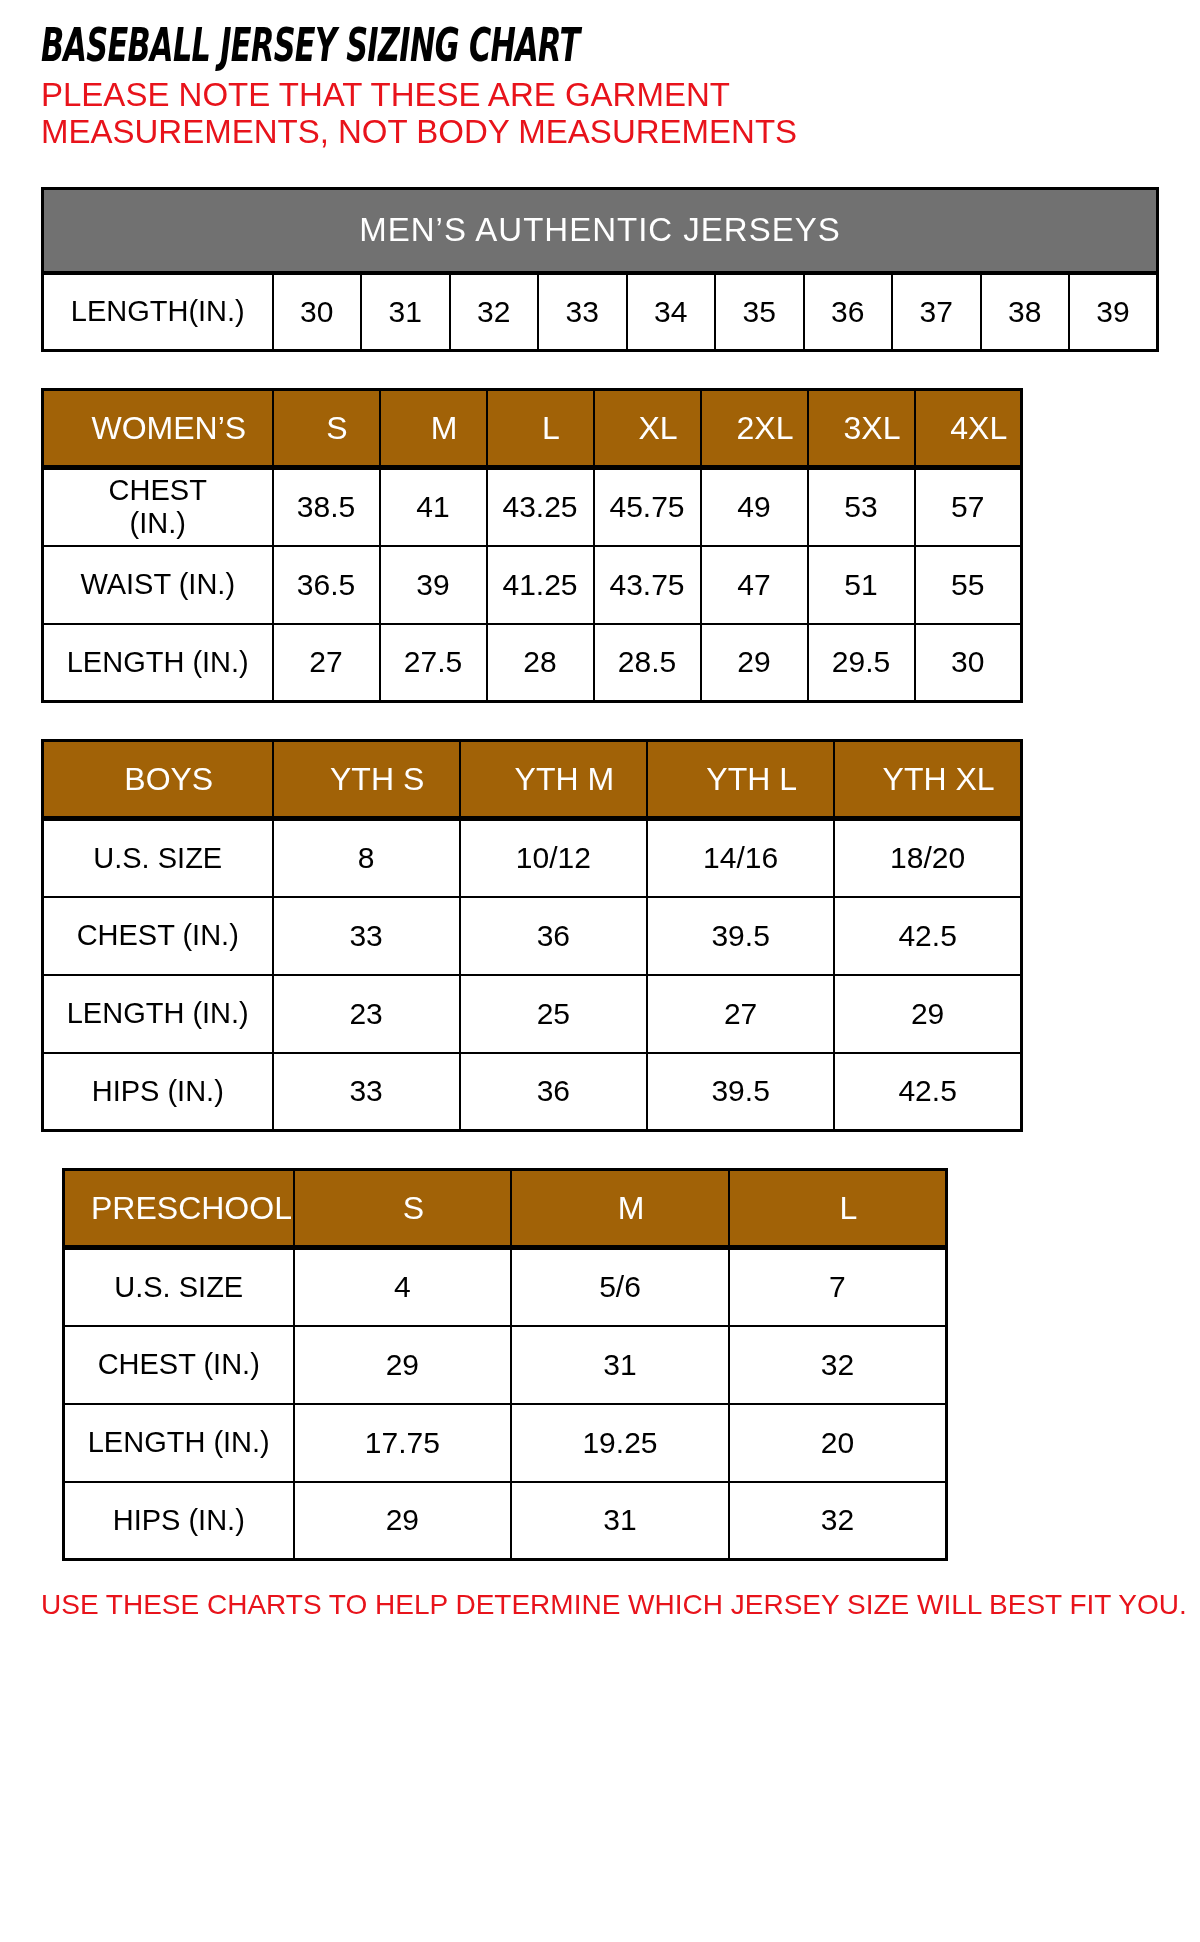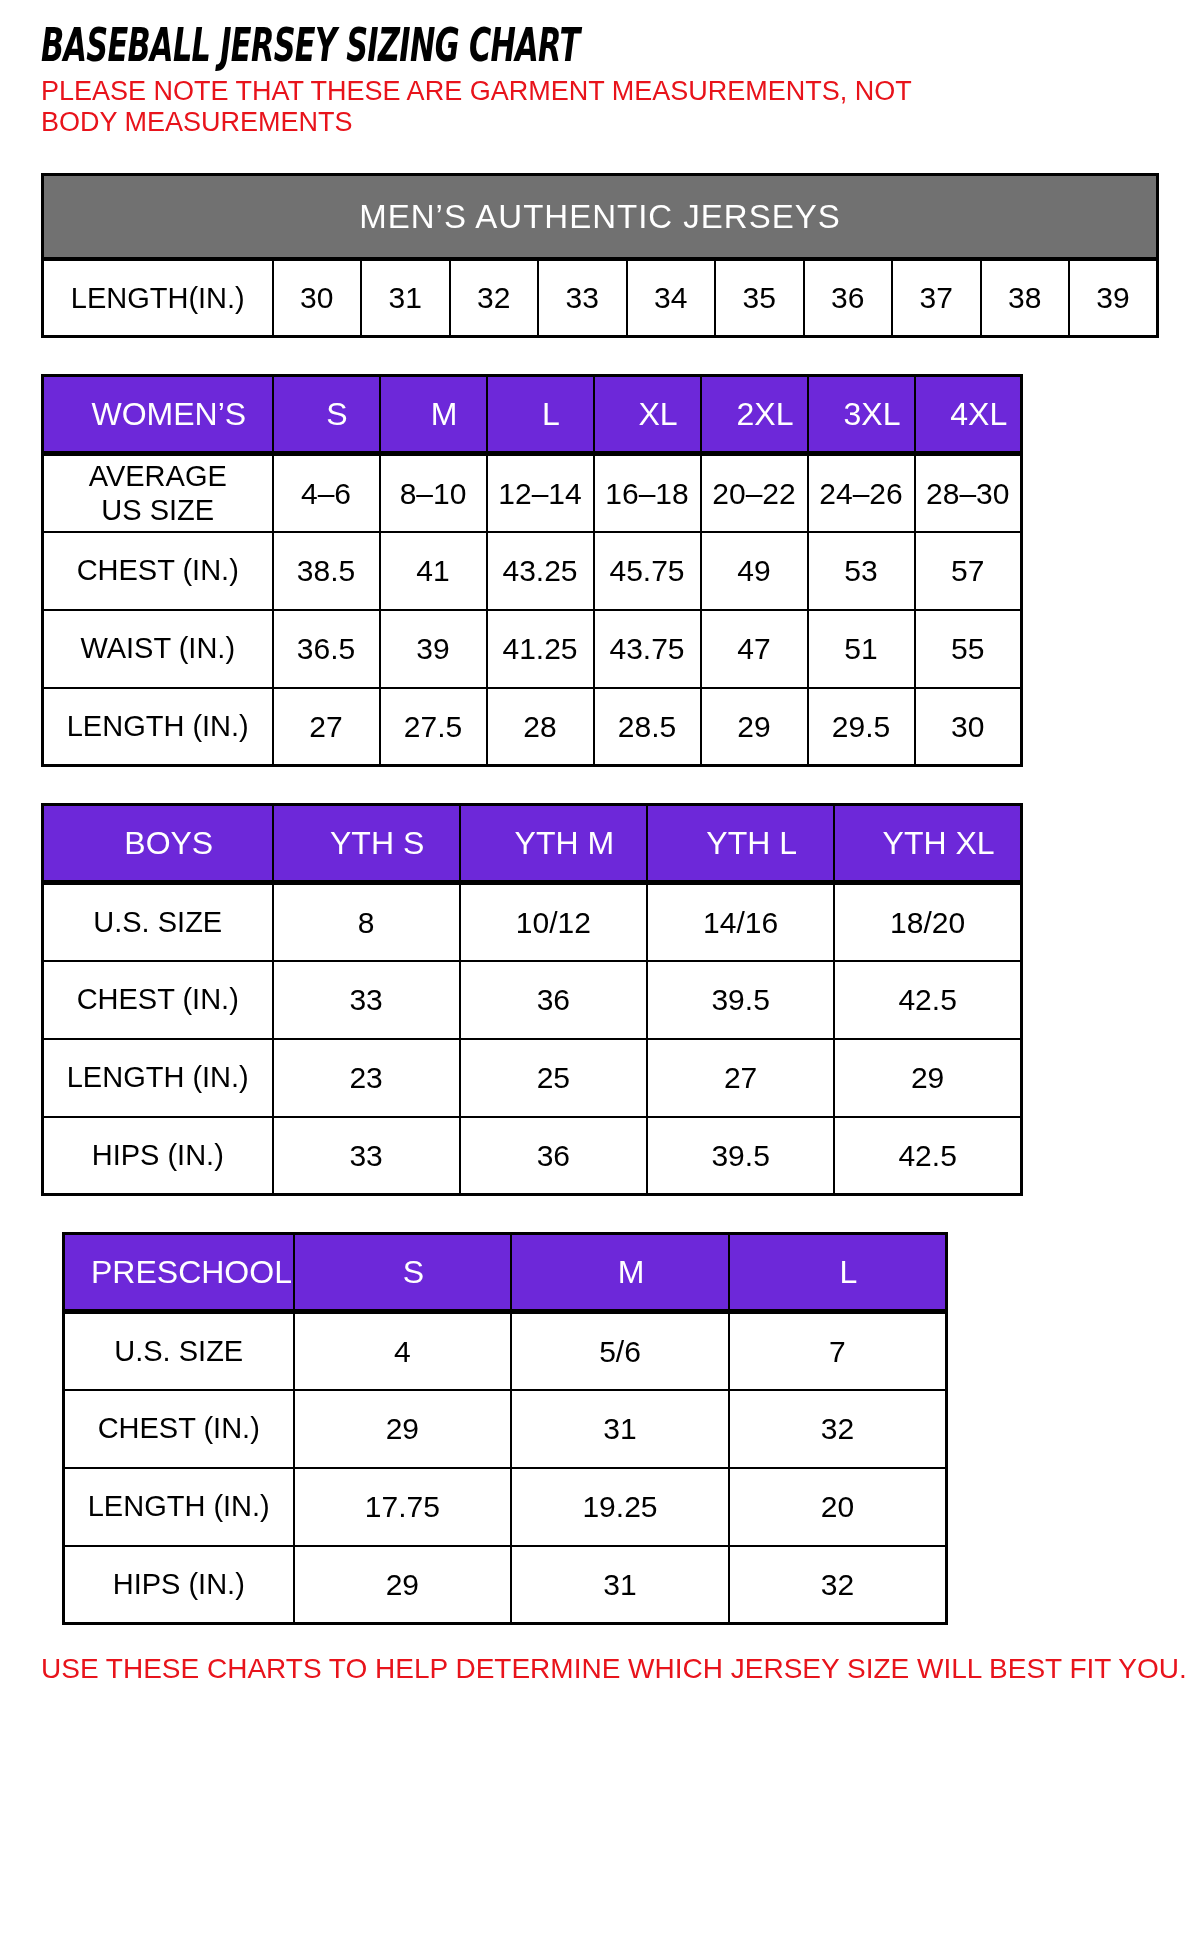--- a/index.html
+++ b/index.html
@@ -7,38 +7,38 @@
   .page { position:relative; width:1200px; min-height:1942px; box-sizing:border-box;
           padding:22px 30px 20px 41px; background:#fff; }
 
   
   .title { margin:0; font-family:"DejaVu Sans", sans-serif; font-weight:bold;
            font-size:46px; line-height:1.04; white-space:nowrap;font-style:italic; }
   .title-inner { display:inline-block; transform:scaleX(0.66); transform-origin:0 50%;
                  letter-spacing:-1px; }
 
   
-  .note { color:#e8131b; font-size:27px; line-height:1.14; font-weight:normal;
+  .note { color:#e8131b; font-size:33px; line-height:1.14; font-weight:normal;
           margin:6px 0 8px 0; max-width:900px; letter-spacing:0; }
 
   
   table.tbl { border-collapse:collapse; table-layout:fixed; margin-top:36px;
               border:3px solid #000; }
   .tbl th, .tbl td { border:2px solid #000; text-align:center; vertical-align:middle;
                      padding:0 4px; font-weight:normal; overflow:hidden; }
   .tbl td { font-size:30px; }
   .tbl tbody th { font-size:29px; }
   .tbl tbody tr { height:78px; }
 
   
   .banner-row { height:84px; }
   th.banner { background:#717171; color:#fff; font-size:33px; letter-spacing:1px;
               border-bottom:4px solid #000; }
   tr.gray-header { height:78px; }
-  tr.gray-header th { background:#6d28d9; color:#fff; font-size:32px;
+  tr.gray-header th { background:#a16207; color:#fff; font-size:32px;
                       border-bottom:5px solid #000;padding-left:26px; }
 
   
   col.c-label { width:230px; }
   .t-mens      { width:1118px; }
   .t-womens    { width:982px; }
   .t-boys      { width:982px; }
   .t-preschool { width:886px;margin-left:21px; }
 
   
@@ -96,30 +96,20 @@
           <th>M</th>
           <th>L</th>
           <th>XL</th>
           <th>2XL</th>
           <th>3XL</th>
           <th>4XL</th>
         </tr>
       </thead>
     <tbody>
         <tr>
-          <th><span class="lbl">AVERAGE US SIZE</span></th>
-          <td>4–6</td>
-          <td>8–10</td>
-          <td>12–14</td>
-          <td>16–18</td>
-          <td>20–22</td>
-          <td>24–26</td>
-          <td>28–30</td>
-        </tr>
-        <tr>
           <th><span class="lbl">CHEST (IN.)</span></th>
           <td>38.5</td>
           <td>41</td>
           <td>43.25</td>
           <td>45.75</td>
           <td>49</td>
           <td>53</td>
           <td>57</td>
         </tr>
         <tr>

